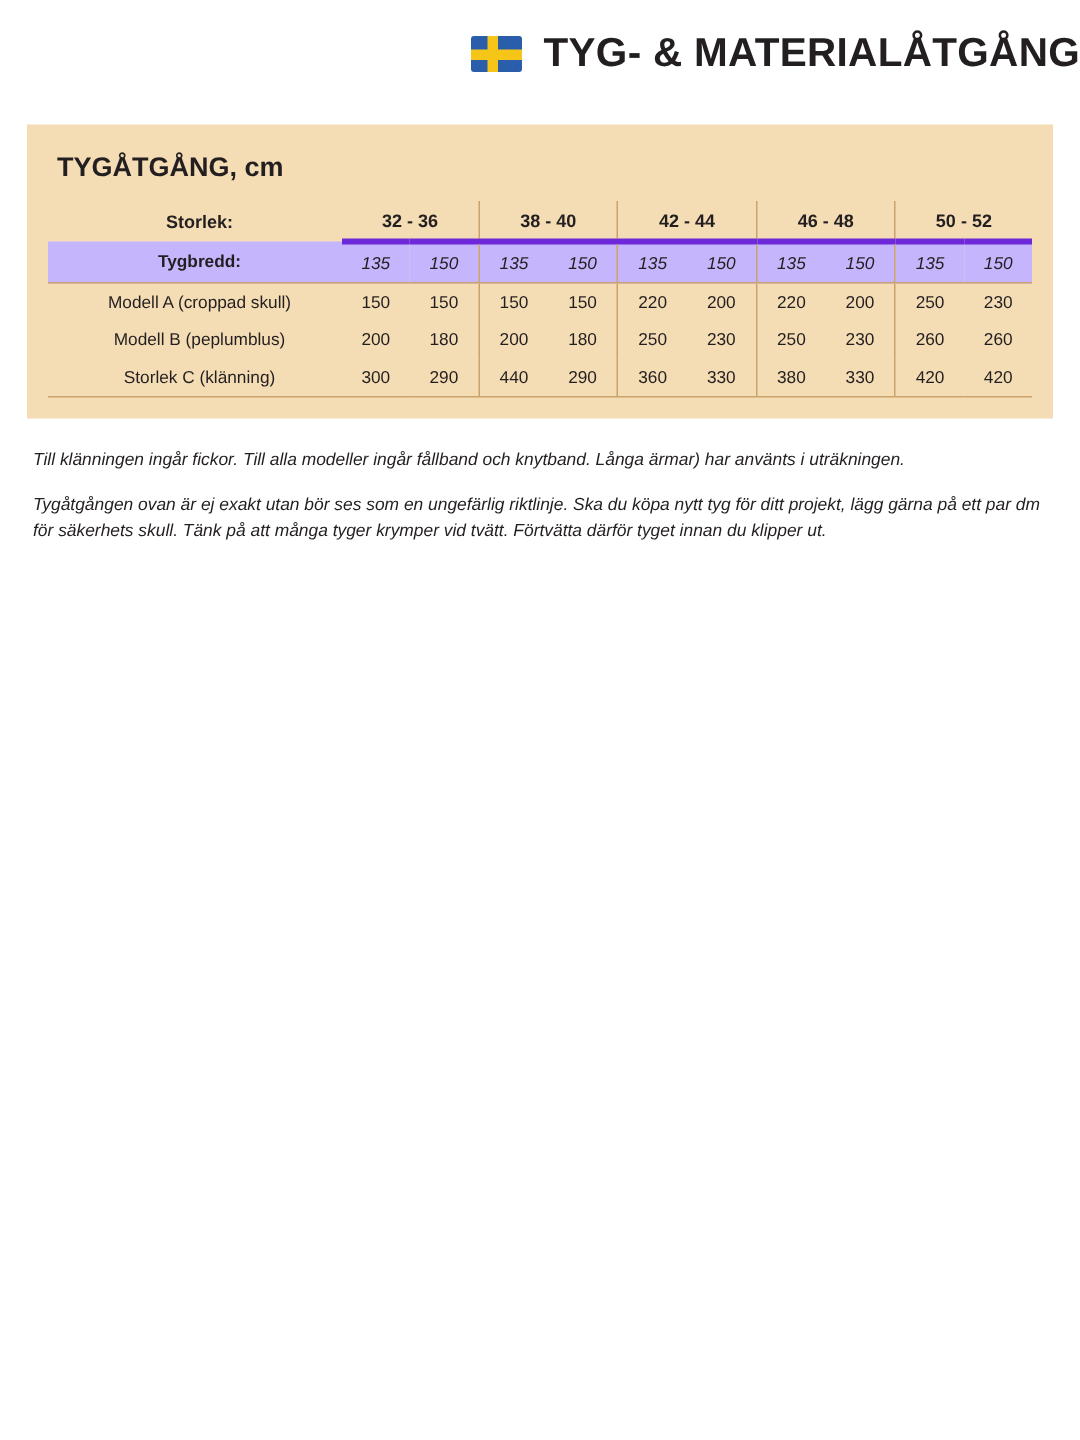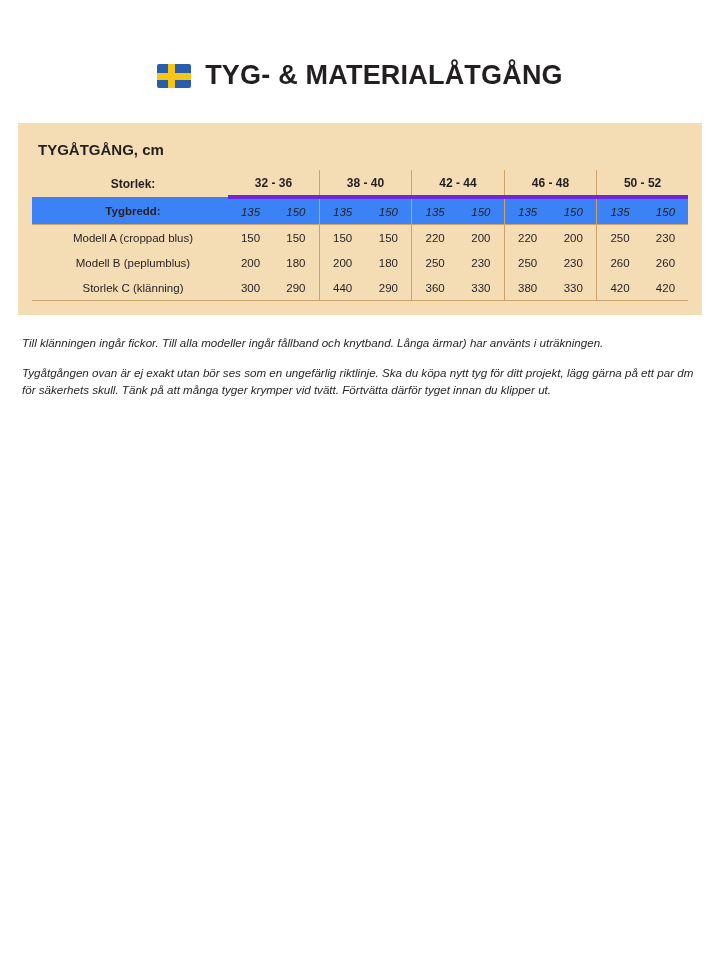--- a/index.html
+++ b/index.html
@@ -18,23 +18,23 @@
     position: relative;
     width: 720px;
     height: 960px;
     box-sizing: border-box;
   }
 
   
   .header {
     display: flex;
     align-items: center;
-    justify-content: center;
+    justify-content: flex-end;
     gap: 14px;
-    padding-top: 60px;
+    padding-top: 20px;
     padding-bottom: 10px;
   }
   .flag {
     width: 34px;
     height: 24px;
     position: relative;
     flex: none;
     border-radius: 2px;
     overflow: hidden;
   }
@@ -68,21 +68,21 @@
   }
 
   
   .panel {
     margin: 22px 18px 0 18px;
     background: #f4dcb4;
     padding: 16px 14px 14px 14px;
     box-sizing: border-box;
   }
   .panel-title {
-    font-size: 15px;
+    font-size: 18px;
     font-weight: bold;
     margin: 2px 0 12px 6px;
     color: #231f20;
   }
 
   table.fabric {
     width: 100%;
     border-collapse: collapse;
     font-size: 11.5px;
   }
@@ -104,21 +104,21 @@
   .row-size td {
     font-weight: bold;
     font-size: 12px;
     height: 27px;
   }
   .row-size .size-group {
     border-bottom: 4px solid #6d28d9;
   }
   .row-width th,
   .row-width td {
-    background: #3b82f6;
+    background: #c4b5fd;
     font-style: italic;
     height: 24px;
   }
   .row-width th.col-label {
     font-style: normal;
     font-weight: bold;
   }
   .sep-left {
     border-left: 1px solid #caa26a;
   }
@@ -182,21 +182,21 @@
           <td>150</td>
           <td class="sep-left">135</td>
           <td>150</td>
           <td class="sep-left">135</td>
           <td>150</td>
           <td class="sep-left">135</td>
           <td>150</td>
         </tr>
 
         <tr class="row-model">
-          <th class="col-label row-label-cell">Modell A (croppad blus)</th>
+          <th class="col-label row-label-cell">Modell A (croppad skull)</th>
           <td>150</td>
           <td>150</td>
           <td class="sep-left">150</td>
           <td>150</td>
           <td class="sep-left">220</td>
           <td>200</td>
           <td class="sep-left">220</td>
           <td>200</td>
           <td class="sep-left">250</td>
           <td>230</td>

